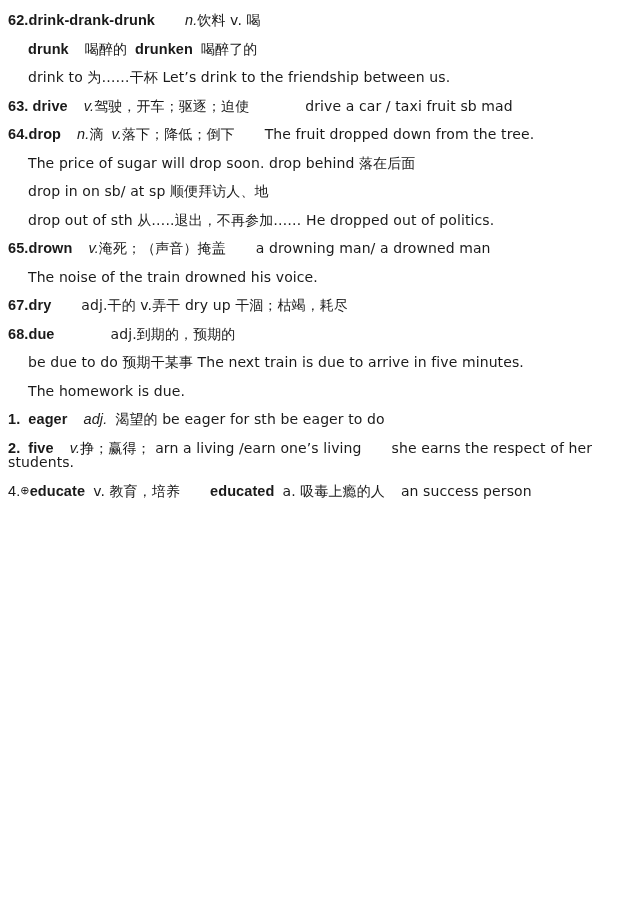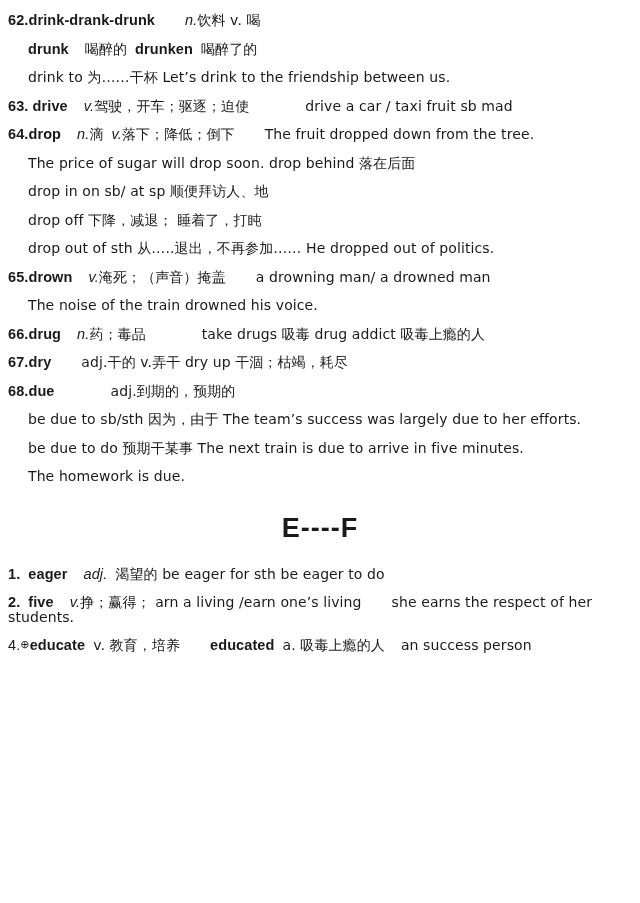--- a/index.html
+++ b/index.html
@@ -89,55 +89,45 @@
   <div class="line">
     <span class="b">64.drop</span><span class="sp-md"></span><span class="it">n.</span><span class="cn">滴</span><span class="sp-sm"></span><span class="it">v.</span><span class="cn">落下；降低；倒下</span><span class="sp-lg"></span><span class="cn">The fruit dropped down from the tree.</span>
   </div>
   <div class="line indent">
     <span class="cn">The price of sugar will drop soon.        drop behind  落在后面</span>
   </div>
   <div class="line indent">
     <span class="cn">drop in on sb/ at sp  顺便拜访人、地</span>
   </div>
   <div class="line indent">
-    <span class="cn">drop off   下降，减退；  睡着了，打盹</span>
-  </div>
-  <div class="line indent">
     <span class="cn">drop out of sth  从…..退出，不再参加……      He dropped out of politics.</span>
   </div>
 
   <div class="line">
     <span class="b">65.drown</span><span class="sp-md"></span><span class="it">v.</span><span class="cn">淹死；（声音）掩盖</span><span class="sp-lg"></span><span class="cn">a drowning man/ a drowned man</span>
   </div>
   <div class="line indent">
     <span class="cn">The noise of the train drowned his voice.</span>
   </div>
 
-  <div class="line">
-    <span class="b">66.drug</span><span class="sp-md"></span><span class="it">n.</span><span class="cn">药；毒品</span><span class="sp-xl"></span><span class="cn">take drugs 吸毒  drug addict 吸毒上瘾的人</span>
-  </div>
 
   <div class="line">
     <span class="b">67.dry</span><span class="sp-lg"></span><span class="cn">adj.干的  v.弄干   dry up 干涸；枯竭，耗尽</span>
   </div>
 
   <div class="line">
     <span class="b">68.due</span><span class="sp-xl"></span><span class="cn">adj.到期的，预期的</span>
   </div>
   <div class="line indent">
-    <span class="cn">be due to sb/sth  因为，由于  The team’s success was largely due to her efforts.</span>
-  </div>
-  <div class="line indent">
     <span class="cn">be due to do  预期干某事  The next train is due to arrive in five minutes.</span>
   </div>
   <div class="line indent">
     <span class="cn">The homework is due.</span>
   </div>
 
-  <div class="section-head">E----F</div>
 
   <div class="line">
     <span class="num">1.</span><span class="sp-sm"></span><span class="b">eager</span><span class="sp-md"></span><span class="it">adj.</span><span class="sp-sm"></span><span class="cn">渴望的   be eager for sth   be eager to do</span>
   </div>
 
   <div class="line wrap">
     <span class="num">2.</span><span class="sp-sm"></span><span class="b">five</span><span class="sp-md"></span><span class="it">v.</span><span class="cn">挣；赢得；  arn a living /earn one’s living</span><span class="sp-lg"></span><span class="cn">she earns the respect of her students.</span>
   </div>
 
 

